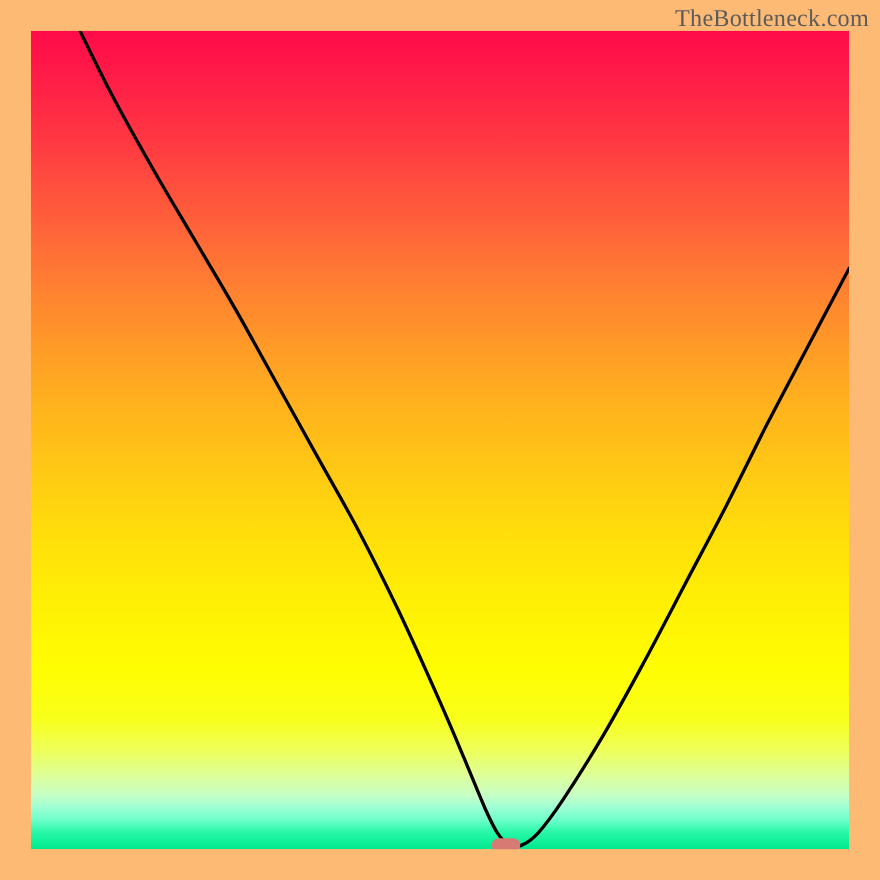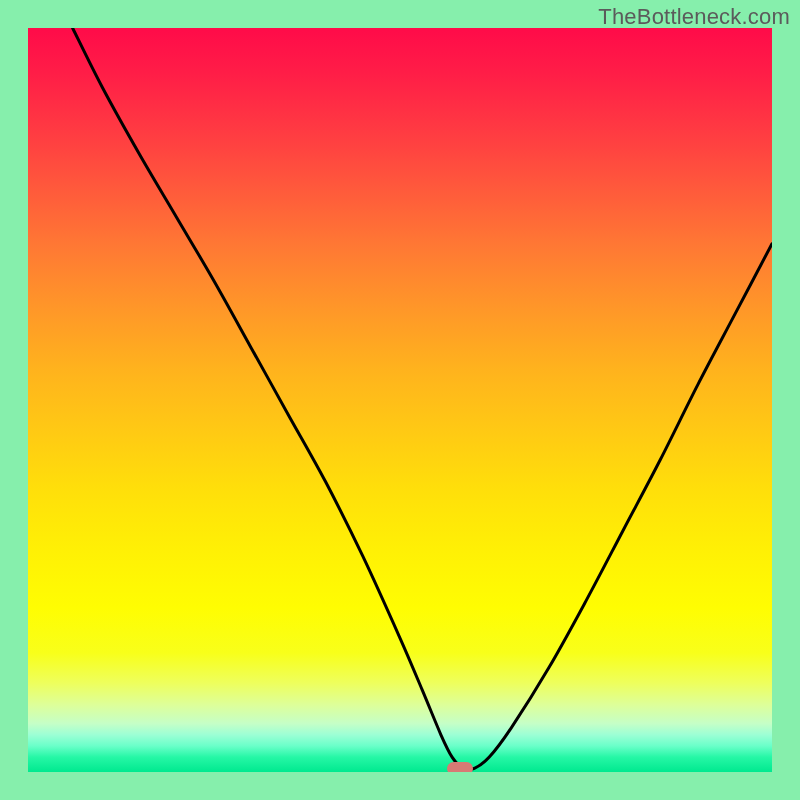--- a/index.html
+++ b/index.html
@@ -8,21 +8,22 @@
     width: 800px;
     height: 800px;
     overflow: hidden;
     background: #000;
     font-family: Arial, Helvetica, sans-serif;
   }
   .frame {
     position: relative;
     width: 800px;
     height: 800px;
-    background: #86efac;
+    background: #fdba74;
+    font-family: Liberation Serif, serif;
   }
   .plot {
     position: absolute;
     left: 28px;
     top: 28px;
     width: 744px;
     height: 744px;
     overflow: hidden;
   }
   .gradient {

